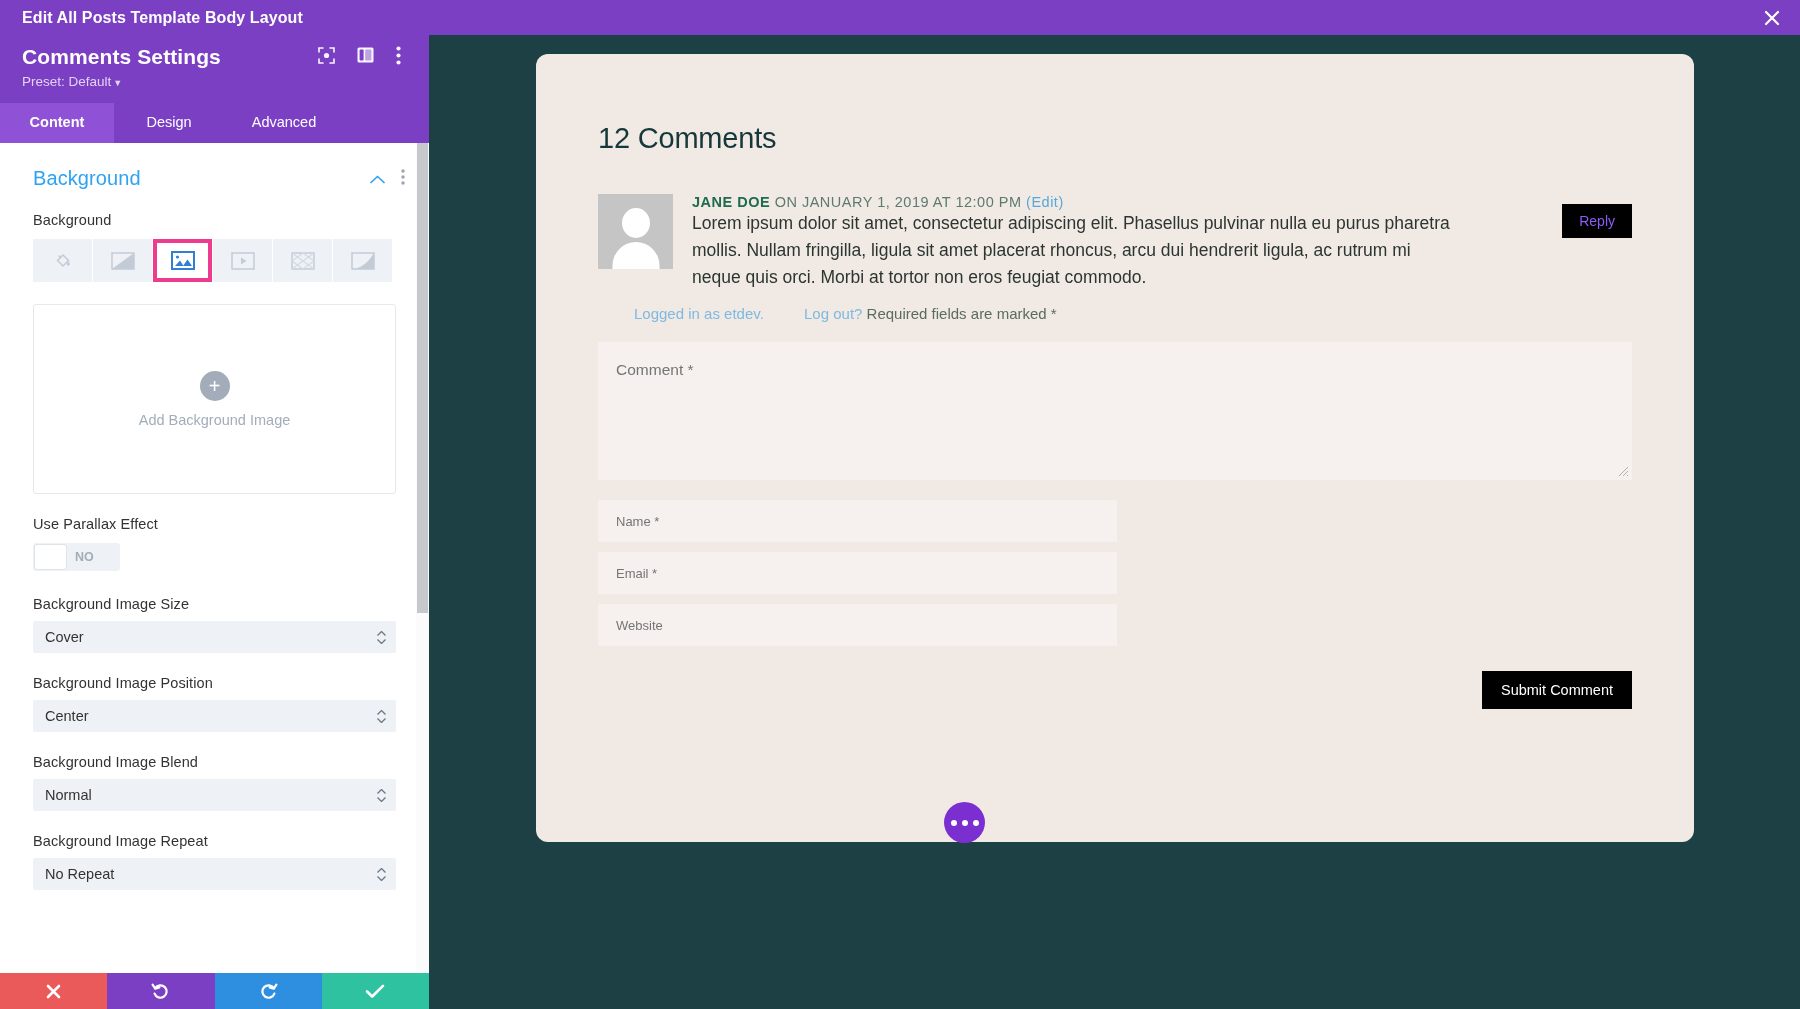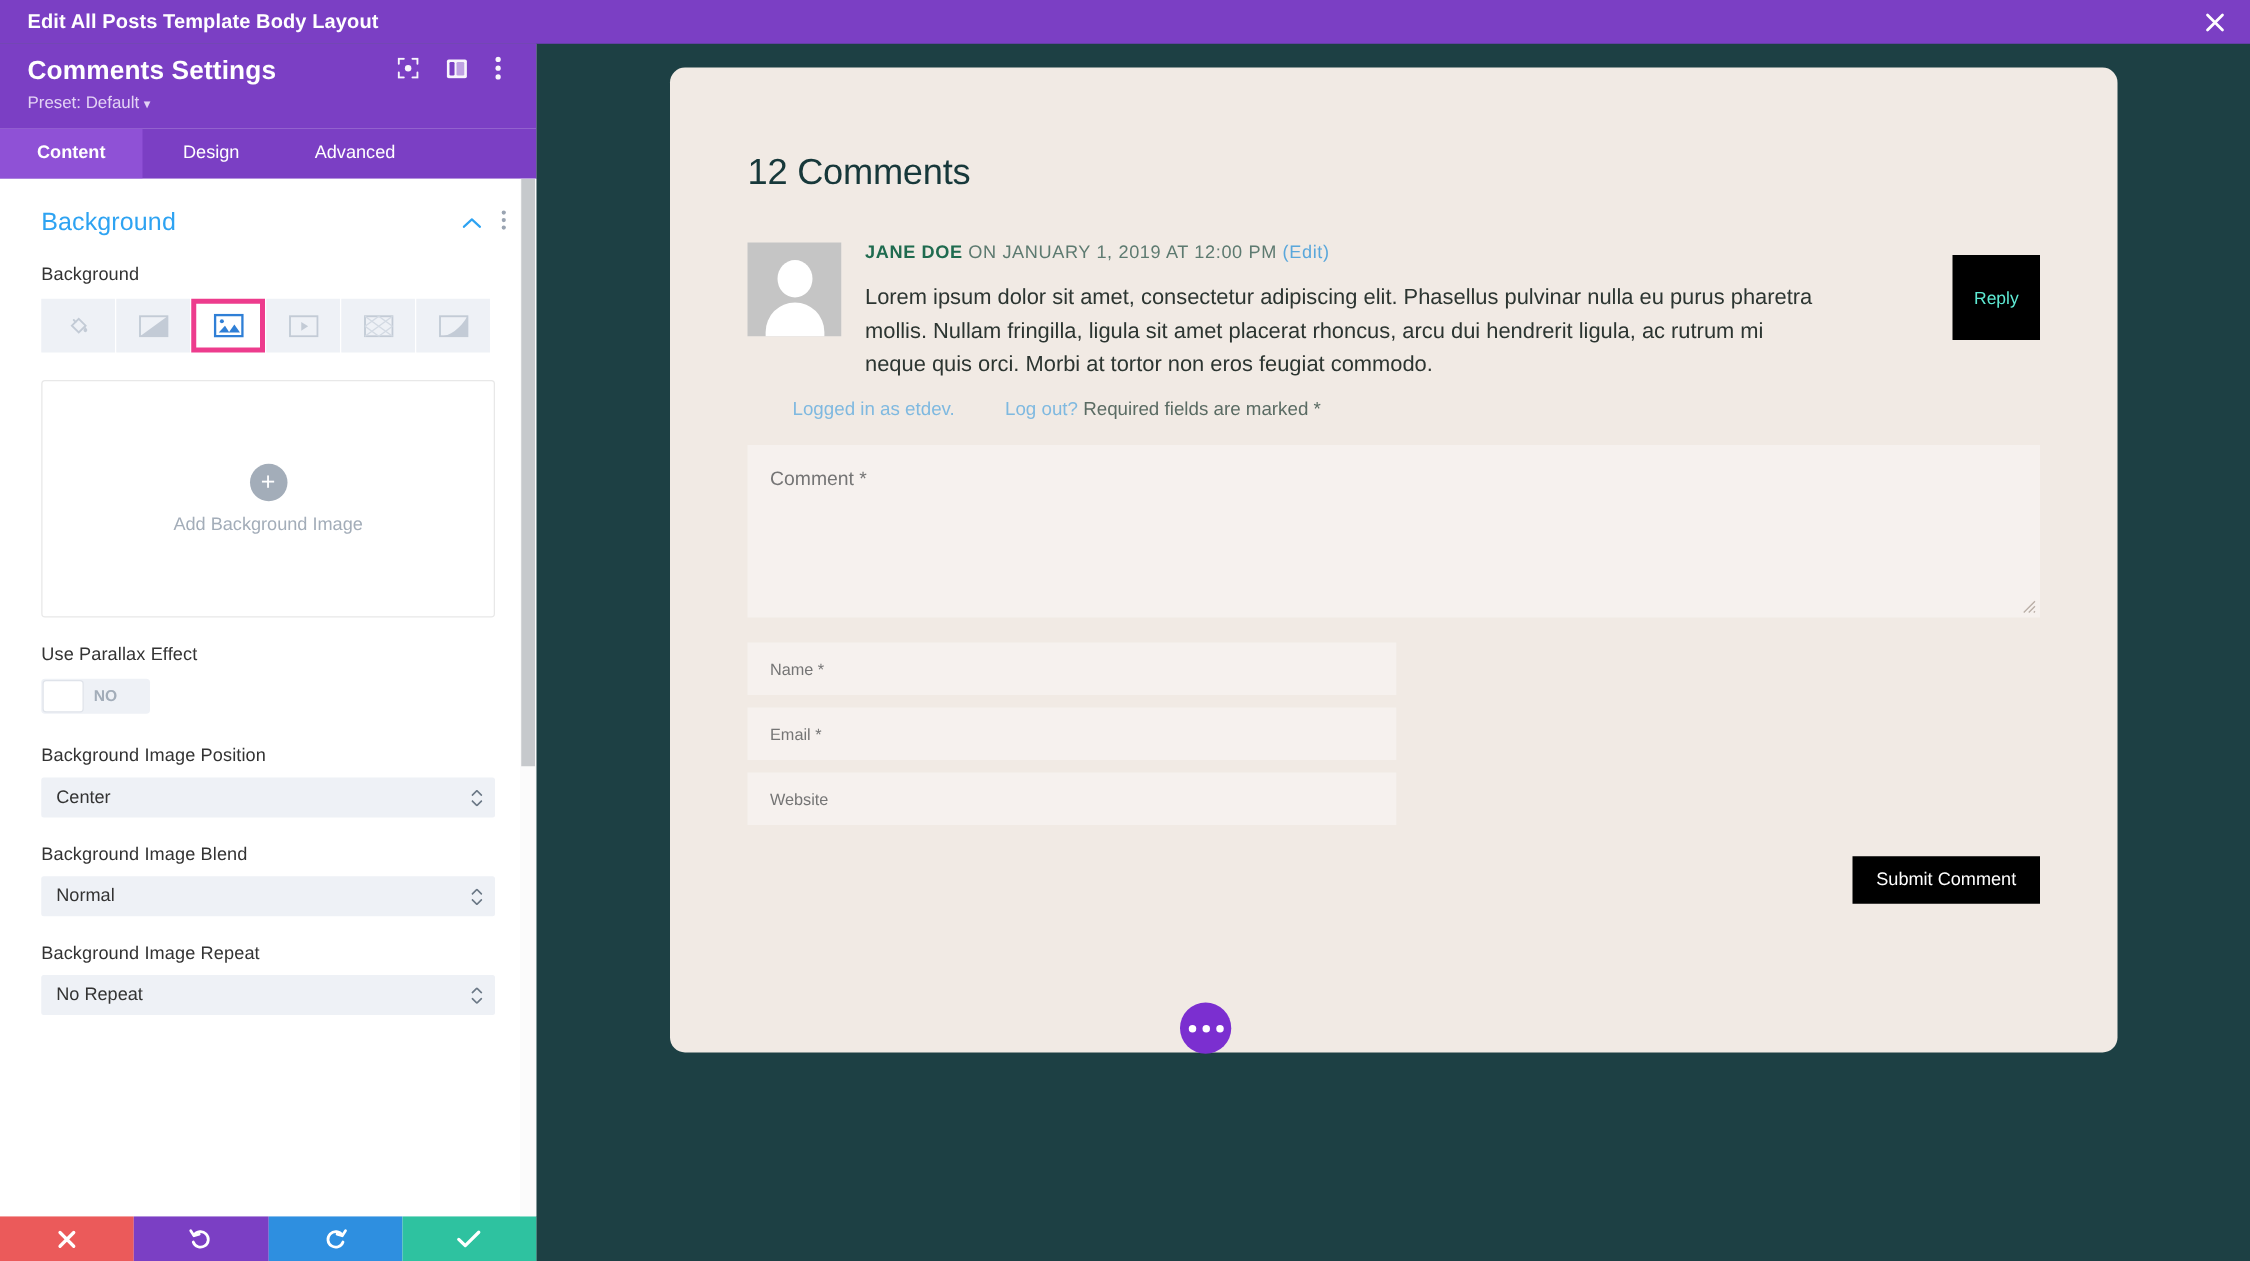--- a/index.html
+++ b/index.html
@@ -174,25 +174,25 @@
     position: absolute; left: 50%; top: 48px; transform: translateX(-50%);
     width: 47px; height: 44px; background: #fff;
     border-radius: 24px 24px 0 0;
   }
   .comment-main { padding-left: 19px; flex: 1 1 auto; max-width: 790px;}
   .cmeta { font-size: 14.5px; letter-spacing: .5px; }
   .cmeta .author { color: #1f6b4f; font-weight: bold; }
   .cmeta .on { color: #5d7a70; }
   .cmeta .edit { color: #5aa7db; }
   .cbody {
-    margin-top: 14px; font-size: 17.5px; line-height: 1.55; color: #2c3531;
+    font-size: 17.5px; line-height: 1.55; color: #2c3531;
   }
   .reply-btn {
-    position: absolute; right: 0; top: 10px; background: #000; color: #5eead4;
-    font-size: 14px; padding: 26px 17px; cursor: pointer; text-align: right;
+    position: absolute; right: 0; top: 10px; background: #000; color: #8b5cf6;
+    font-size: 14px; padding: 9px 17px; cursor: pointer; text-align: right;
   }
 
   h3.submit-title {
     margin-top: 62px; font-size: 28px; color: #1f6b4f; font-weight: normal;
     letter-spacing: -.2px;
   }
   .loggedin { margin-top: 14px; font-size: 15px; color: #5a6b63; }
   .loggedin a { color: #7fb9e0; text-decoration: none; cursor: pointer; margin-left: 36px; }
 
   .form { margin-top: 20px; }
@@ -356,20 +356,34 @@
       </div>
 
       <div class="field">
         <div class="field-label">Use Parallax Effect</div>
         <div class="toggle">
           <div class="knob"></div>
           <div class="tlabel">NO</div>
         </div>
       </div>
 
+      <div class="field">
+        <div class="field-label">Background Image Size</div>
+        <div class="select">
+          <div class="sval">Cover</div>
+          <div class="arrows">
+            <svg width="9" height="5" viewBox="0 0 9 5">
+                <path d="M0.5 4.5 L4.5 0.5 L8.5 4.5" stroke="#6b7886" stroke-width="1.3" fill="none"></path>
+              </svg>
+            <svg width="9" height="5" viewBox="0 0 9 5">
+                <path d="M0.5 0.5 L4.5 4.5 L8.5 0.5" stroke="#6b7886" stroke-width="1.3" fill="none"></path>
+              </svg>
+          </div>
+        </div>
+      </div>
 
       <div class="field">
         <div class="field-label">Background Image Position</div>
         <div class="select">
           <div class="sval">Center</div>
           <div class="arrows">
             <svg width="9" height="5" viewBox="0 0 9 5">
                 <path d="M0.5 4.5 L4.5 0.5 L8.5 4.5" stroke="#6b7886" stroke-width="1.3" fill="none"></path>
               </svg>
             <svg width="9" height="5" viewBox="0 0 9 5">

